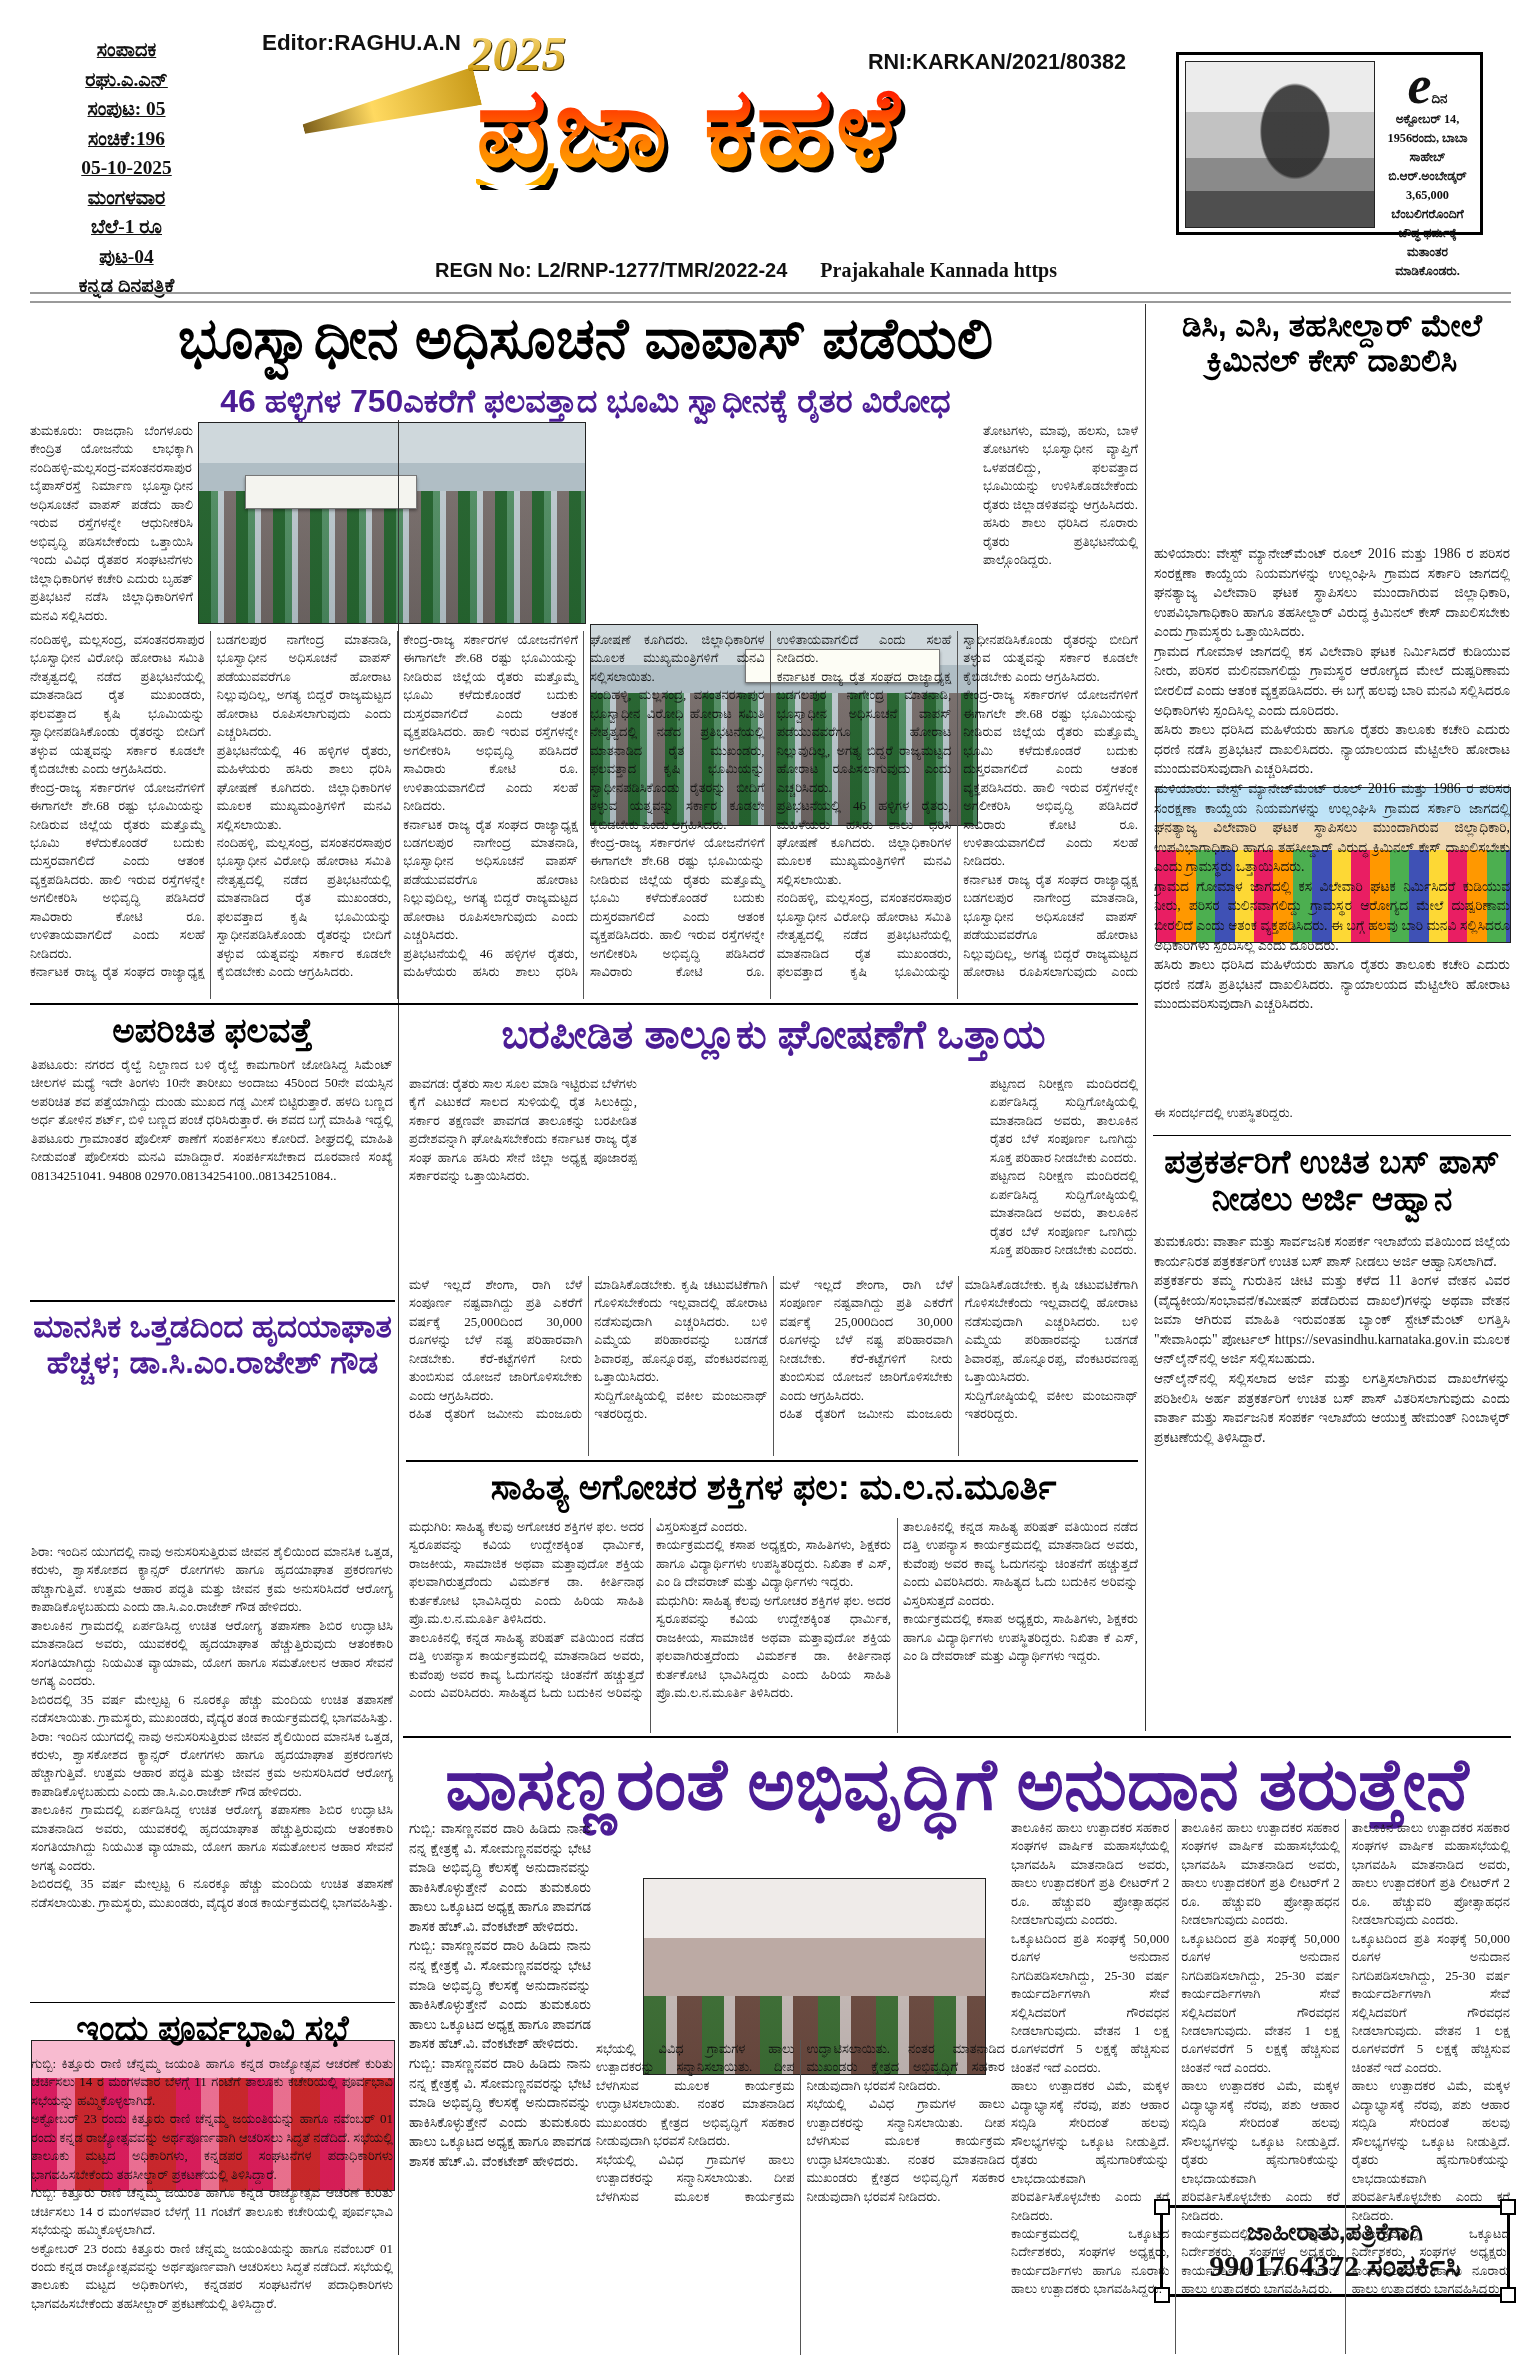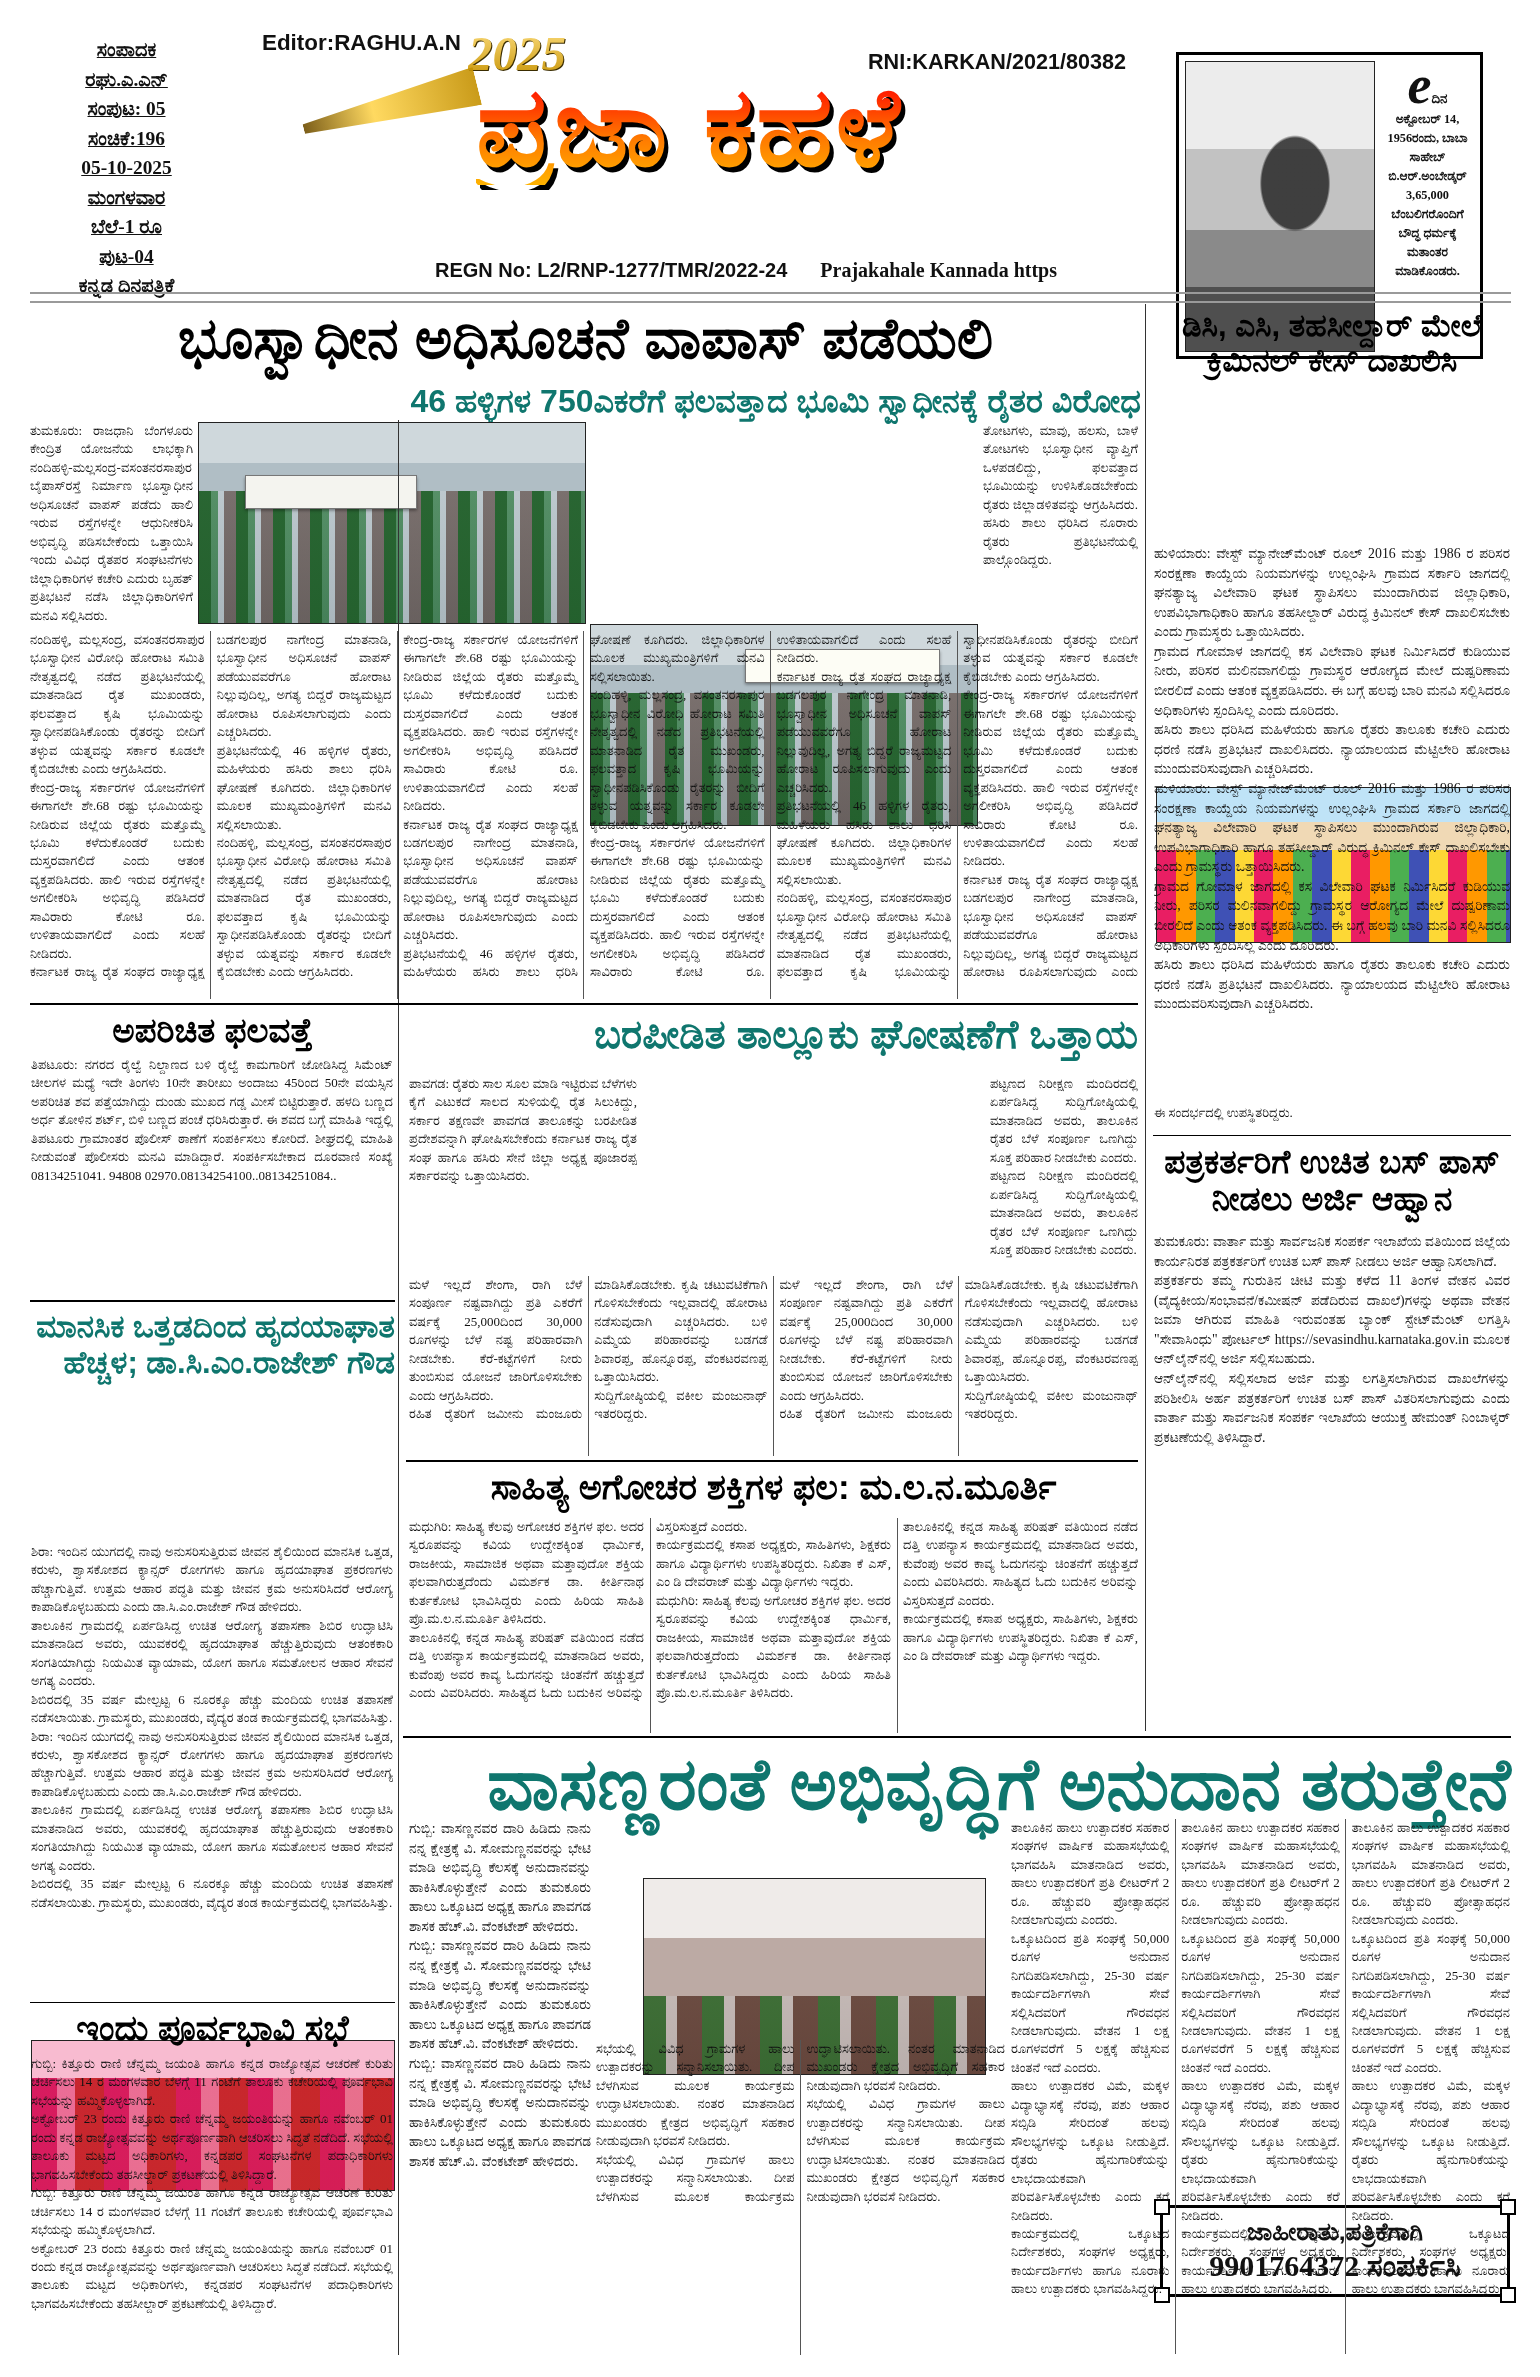--- a/index.html
+++ b/index.html
@@ -10,21 +10,21 @@
   .bold{font-weight:bold;}
   .body-text{font-size:13px;line-height:1.42;text-align:justify;white-space:pre-line;}
   .rule-h{border-top:1.5px solid #000;}
   .rule-double{height:6.7px;border-top:2.2px solid #9a9a9a;border-bottom:2.2px solid #9a9a9a;}
   .rule-v{width:0;border-left:1.1px solid #333;}
   .cols6{column-count:6;column-gap:12px;column-rule:0.7px solid #555;}
   .cols4{column-count:4;column-gap:12px;column-rule:0.7px solid #555;}
   .cols3{column-count:3;column-gap:12px;column-rule:0.7px solid #555;}
   .cols2{column-count:2;column-gap:12px;column-rule:0.7px solid #555;}
   .h-black{font-family:"Liberation Sans",sans-serif;font-weight:bold;color:#000;text-align:center;line-height:1.12;}
-  .h-red{font-family:"Liberation Sans",sans-serif;font-weight:bold;color:#0f766e;text-align:right;line-height:1.15;}
+  .h-red{font-family:"Liberation Sans",sans-serif;font-weight:bold;color:#4c1d95;text-align:center;line-height:1.15;}
   .info-box{display:flex;flex-direction:column;gap:7.5px;text-align:center;}
   .info-box span{font-weight:bold;font-size:19.4px;text-decoration:underline;}
   .info-box span:last-child{text-decoration:none;}
   .masthead-wrap{filter:drop-shadow(4.5px 5.2px 0 #000);text-align:center;}
   .masthead-title{display:inline-block;font-weight:bold;font-size:110px;line-height:1.05;
         background:linear-gradient(180deg,#ff1e00 20%,#ff7a00 60%,#ffb300);
         -webkit-background-clip:text;background-clip:text;color:transparent;
         font-family:Liberation Sans, sans-serif;letter-spacing:3px;text-align:center;}
   .year-logo{font-family:"Liberation Serif",serif;font-style:italic;font-weight:bold;font-size:49px;
         background:linear-gradient(180deg,#ffe082,#c49000);-webkit-background-clip:text;background-clip:text;
@@ -85,21 +85,21 @@
   <div class="abs sans bold" style="left:820px;top:49px;width:306px;text-align:right;font-size:21.6px;">RNI:KARKAN/2021/80382</div>
 
   <div class="abs year-logo" style="left:468px;top:25px;">2025</div>
 
   <div class="abs horn" style="left:301px;top:88px;width:179px;height:39px;"></div>
 
   <div class="abs masthead-wrap" style="left:246px;top:69px;width:887px;">
     <span class="masthead-title">ಪ್ರಜಾ ಕಹಳೆ</span>
   </div>
 
-  <div class="abs amb-box" style="left:1176px;top:52px;width:307px;height:307px;">
+  <div class="abs amb-box" style="left:1176px;top:52px;width:307px;height:183px;">
     <div class="photo ph-bw" style="width:188px;height:100%;"></div>
     <div style="flex:1;display:flex;flex-direction:column;align-items:center;">
       <div style="text-align:center;">
         <span class="e-logo">e</span><span class="e-small">ದಿನ</span>
       </div>
       <div class="amb-text">ಅಕ್ಟೋಬರ್ 14, 1956ರಂದು, ಬಾಬಾ ಸಾಹೇಬ್ ಬಿ.ಆರ್.ಅಂಬೇಡ್ಕರ್ 3,65,000 ಬೆಂಬಲಿಗರೊಂದಿಗೆ ಬೌದ್ಧ ಧರ್ಮಕ್ಕೆ ಮತಾಂತರ ಮಾಡಿಕೊಂಡರು.</div>
     </div>
   </div>
 
   <div class="abs" style="left:373px;top:259px;width:746px;text-align:center;">

